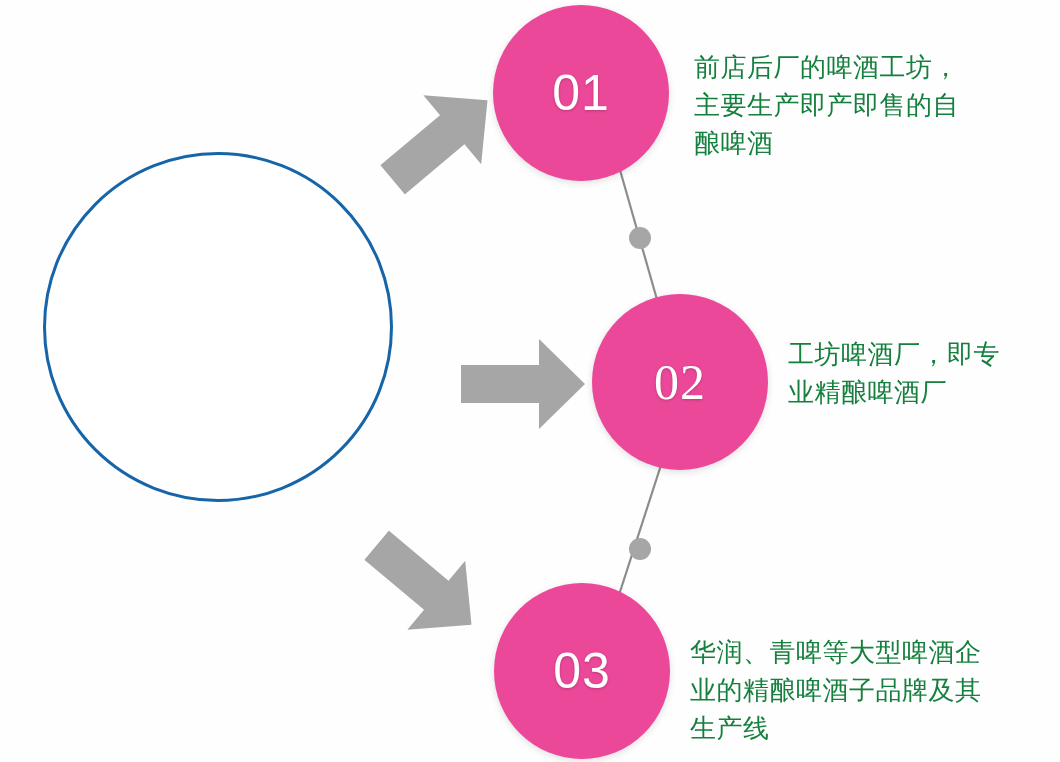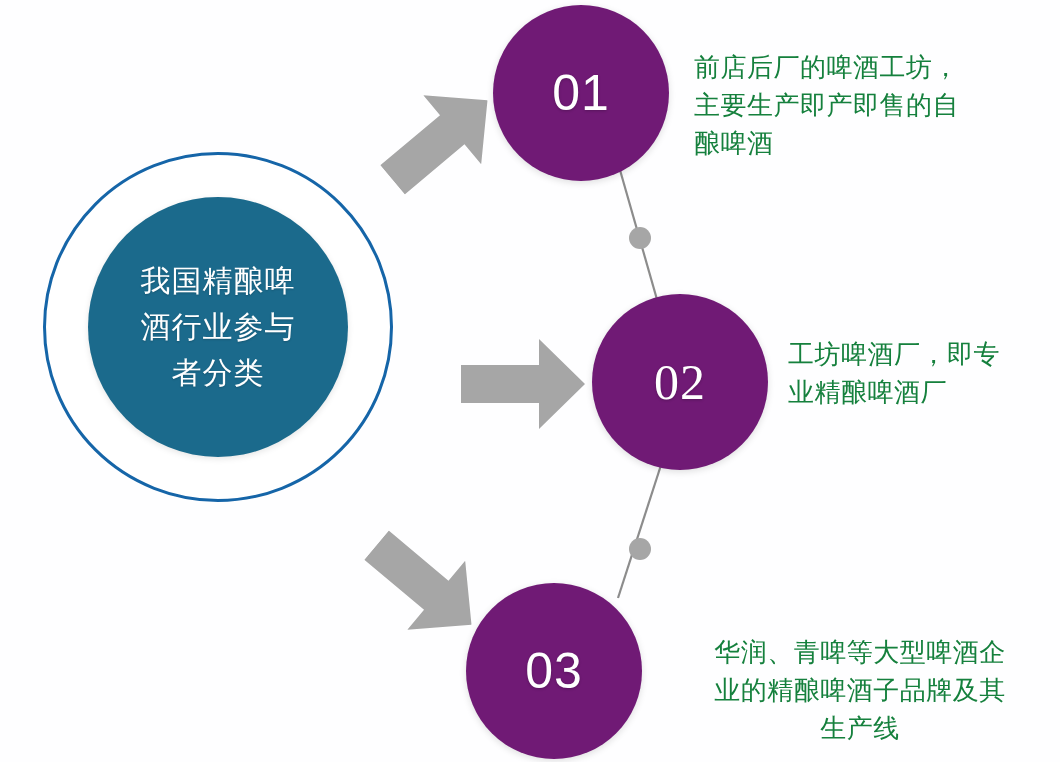--- a/index.html
+++ b/index.html
@@ -51,49 +51,49 @@
     letter-spacing: 1px;
     width: 200px;
     text-shadow: 0 1px 2px rgba(0,0,0,0.18);
     white-space: pre-line;
   }
 
   
   .node {
     position: absolute;
     border-radius: 50%;
-    background: #701a75;
+    background: #ec4899;
     display: flex;
     align-items: center;
     justify-content: center;
     box-shadow: 0 2px 7px rgba(0,0,0,0.13);
   }
   .node-num {
     color: #ffffff;
     font-size: 50px;
     font-weight: 400;
     letter-spacing: 1px;
     text-shadow: 0 1px 3px rgba(0,0,0,0.22);
   }
   #node-1 { left: 493px; top: 5px;   width: 176px; height: 176px; }
   #node-2 { left: 592px; top: 294px; width: 176px; height: 176px; font-family: Liberation Serif, serif; }
-  #node-3 { left: 466px; top: 583px; width: 176px; height: 176px; }
+  #node-3 { left: 494px; top: 583px; width: 176px; height: 176px; }
 
   
   .desc {
     position: absolute;
     color: #15803d;
     font-size: 26px;
     line-height: 38px;
     letter-spacing: 0.5px;
     white-space: pre-line;
   }
   #desc-1 { left: 694px; top: 48px;  width: 330px; }
   #desc-2 { left: 788px; top: 335px; width: 280px; }
-  #desc-3 { left: 690px; top: 633px; width: 340px; text-align: center; }
+  #desc-3 { left: 690px; top: 633px; width: 340px; }
 
   
   #connectors {
     position: absolute;
     left: 0;
     top: 0;
     width: 1060px;
     height: 762px;
     pointer-events: none;
   }
@@ -114,25 +114,20 @@
 <div id="canvas">
 
   <svg id="connectors" viewBox="0 0 1060 762" xmlns="http://www.w3.org/2000/svg">
     <line x1="620" y1="170" x2="660" y2="310" stroke="#8c8c8c" stroke-width="2.2"></line>
     <line x1="662" y1="462" x2="618" y2="598" stroke="#8c8c8c" stroke-width="2.2"></line>
     <circle cx="640" cy="238" r="11" fill="#a6a6a6"></circle>
     <circle cx="640" cy="549" r="11" fill="#a6a6a6"></circle>
   </svg>
 
   <div class="hub-ring"></div>
-  <div class="hub-core">
-    <div class="hub-core-label">我国精酿啤
-酒行业参与
-者分类</div>
-  </div>
 
   <svg class="arrow" id="arrow-1" viewBox="0 0 124 90" xmlns="http://www.w3.org/2000/svg">
     <polygon points="0,26 78,26 78,0 124,45 78,90 78,64 0,64" fill="#a6a6a6"></polygon>
   </svg>
 
   <svg class="arrow" id="arrow-2" viewBox="0 0 124 90" xmlns="http://www.w3.org/2000/svg">
     <polygon points="0,26 78,26 78,0 124,45 78,90 78,64 0,64" fill="#a6a6a6"></polygon>
   </svg>
 
   <svg class="arrow" id="arrow-3" viewBox="0 0 124 90" xmlns="http://www.w3.org/2000/svg">

